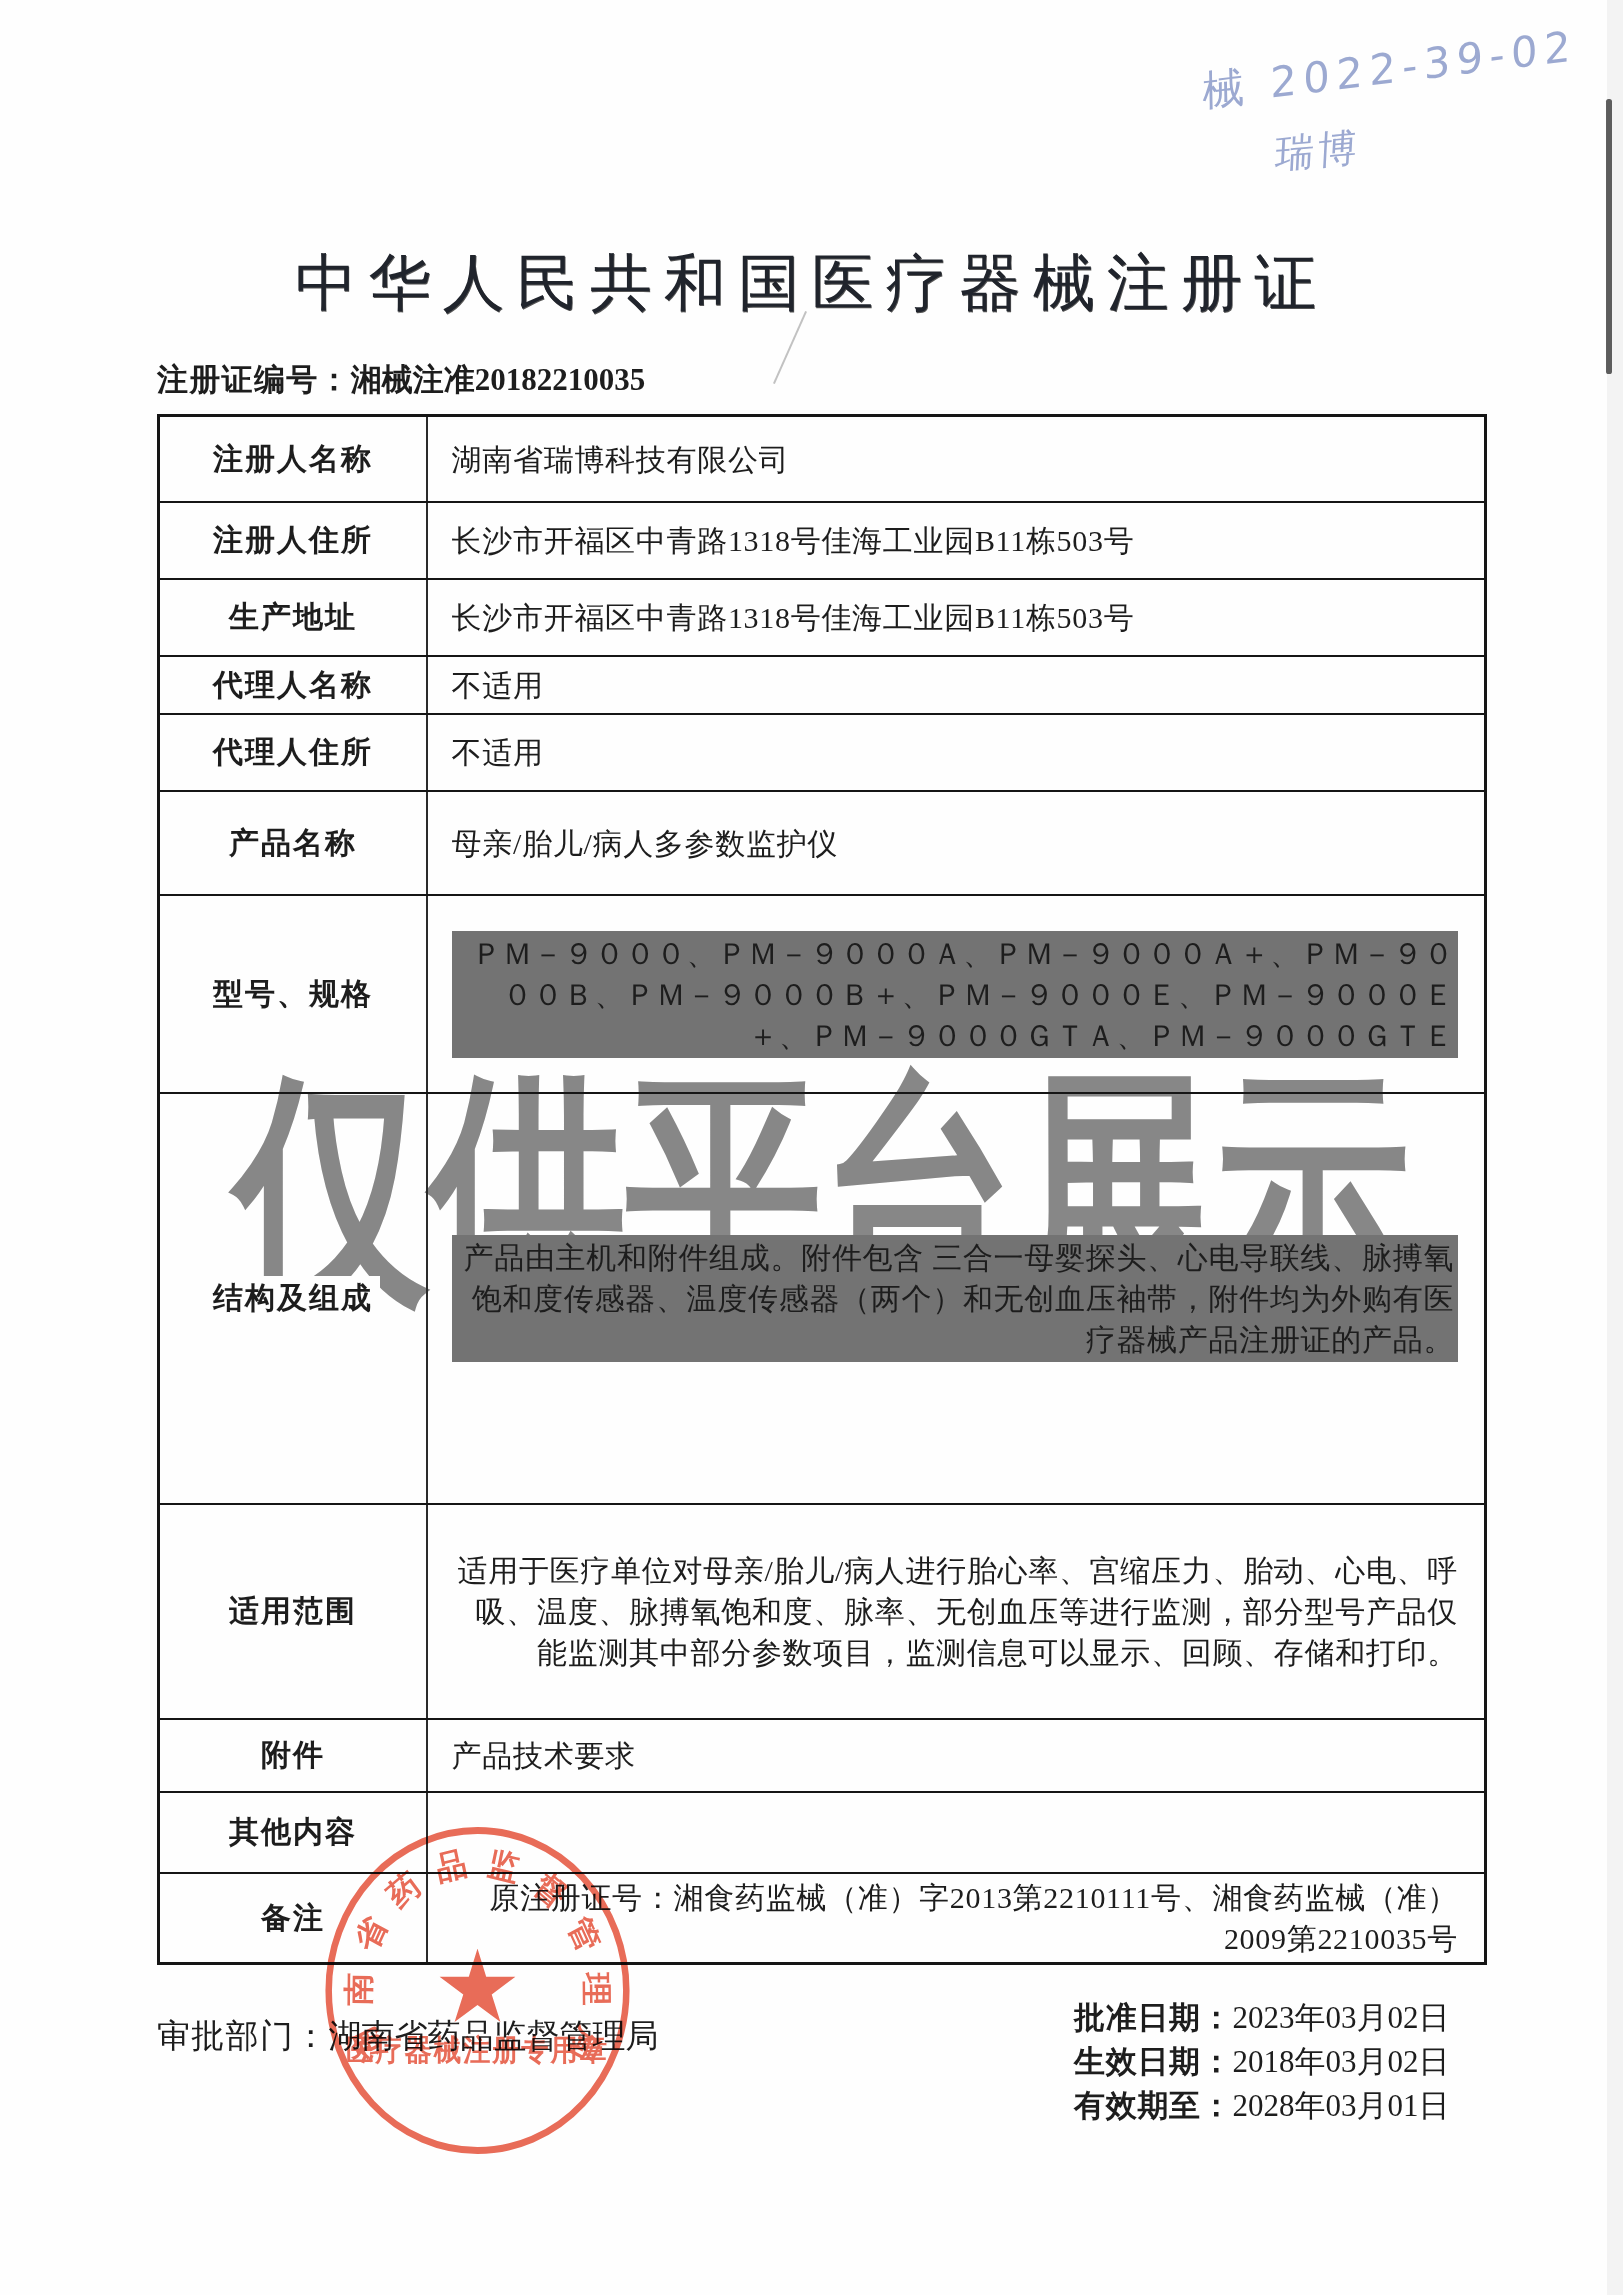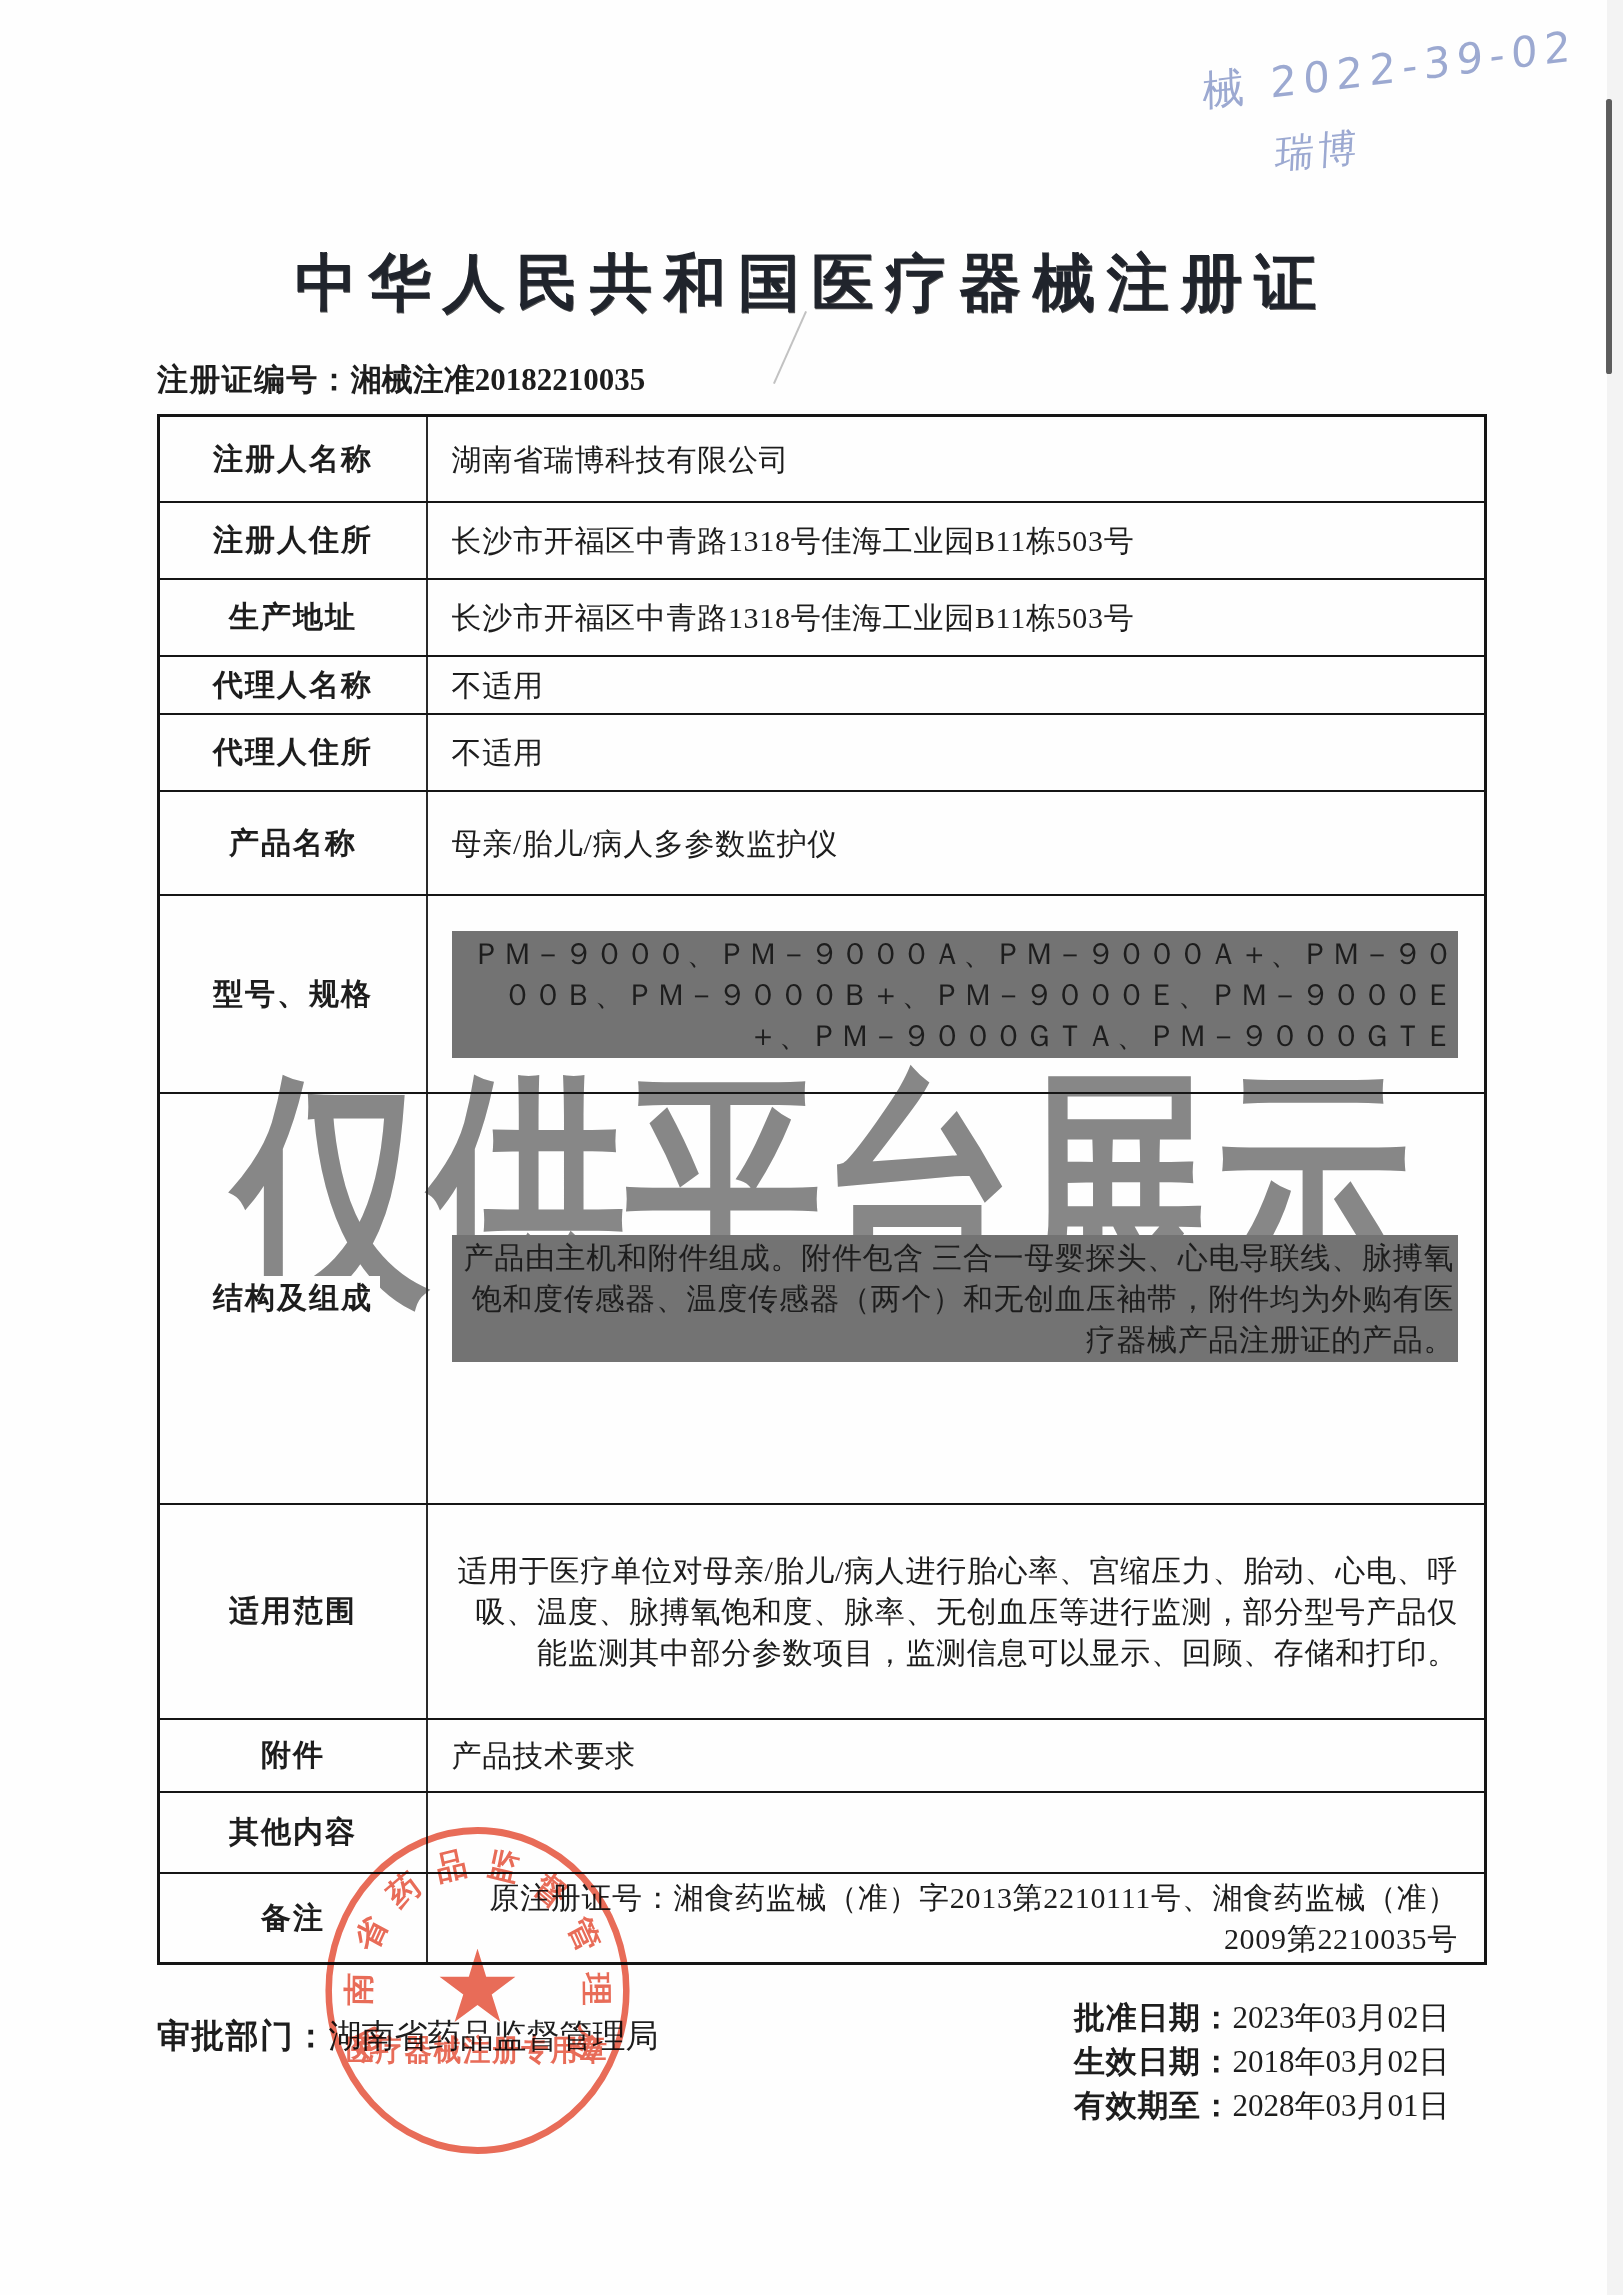--- a/index.html
+++ b/index.html
@@ -15,21 +15,21 @@
   .hand{
     color:#8f9ecb;opacity:.88;font-family:"DejaVu Sans",sans-serif;
     font-weight:400;white-space:nowrap;
   }
   .hand1{left:1201px;top:41px;font-size:42px;transform:rotate(-7deg) skewX(-6deg);letter-spacing:6.5px;}
   .hand2{left:1275px;top:124px;font-size:39px;transform:rotate(-5deg) skewX(-8deg);letter-spacing:3.9px;}
 
   
   .doc-title{
     left:0;top:241px;width:100%;text-align:center;
-    font-size:62px;font-weight:bold;letter-spacing:11.8px;
+    font-size:62px;font-weight:normal;letter-spacing:11.8px;
     color:#20242c;text-shadow:0.7px 0.7px 0 #555;white-space:nowrap;
   }
   
   .regline{left:157px;top:359px;font-size:31px;font-weight:bold;white-space:nowrap;}
   .regline .lbl{letter-spacing:1.3px;}
 
   
   .watermark{
     left:234px;top:1065px;width:1149px;height:262px;
     display:flex;justify-content:space-between;align-items:flex-start;
@@ -55,21 +55,21 @@
     flex:1;display:flex;align-items:center;box-sizing:border-box;
     padding:6.5px 26px 6.5px 23.6px;font-size:30px;line-height:41px;
     letter-spacing:0.7px;
     text-align:right;
   }
   .halo span.inner{background:#737373;box-decoration-break:clone;-webkit-box-decoration-break:clone;padding:2px 3.9px;}
   .halo-lbl span.inner{background:#fefefe;padding:2px 6.5px;}
 
   
   .approval{left:157px;top:2014px;font-size:33px;white-space:nowrap;z-index:3;}
-  .approval .lbl{font-weight:bold;letter-spacing:1.3px;}
+  .approval .lbl{font-weight:normal;letter-spacing:1.3px;}
   .dates{left:1074px;top:1996px;z-index:3;}
   .dates .dline{font-size:31px;line-height:44px;white-space:nowrap;}
   .dates .lbl{font-weight:bold;letter-spacing:0.7px;}
 
   
   .stamp{
     left:314px;top:1827px;width:327px;height:327px;
     transform:scaleX(0.93);z-index:4;mix-blend-mode:multiply;opacity:.88;
   }
   .stamp .ring{

